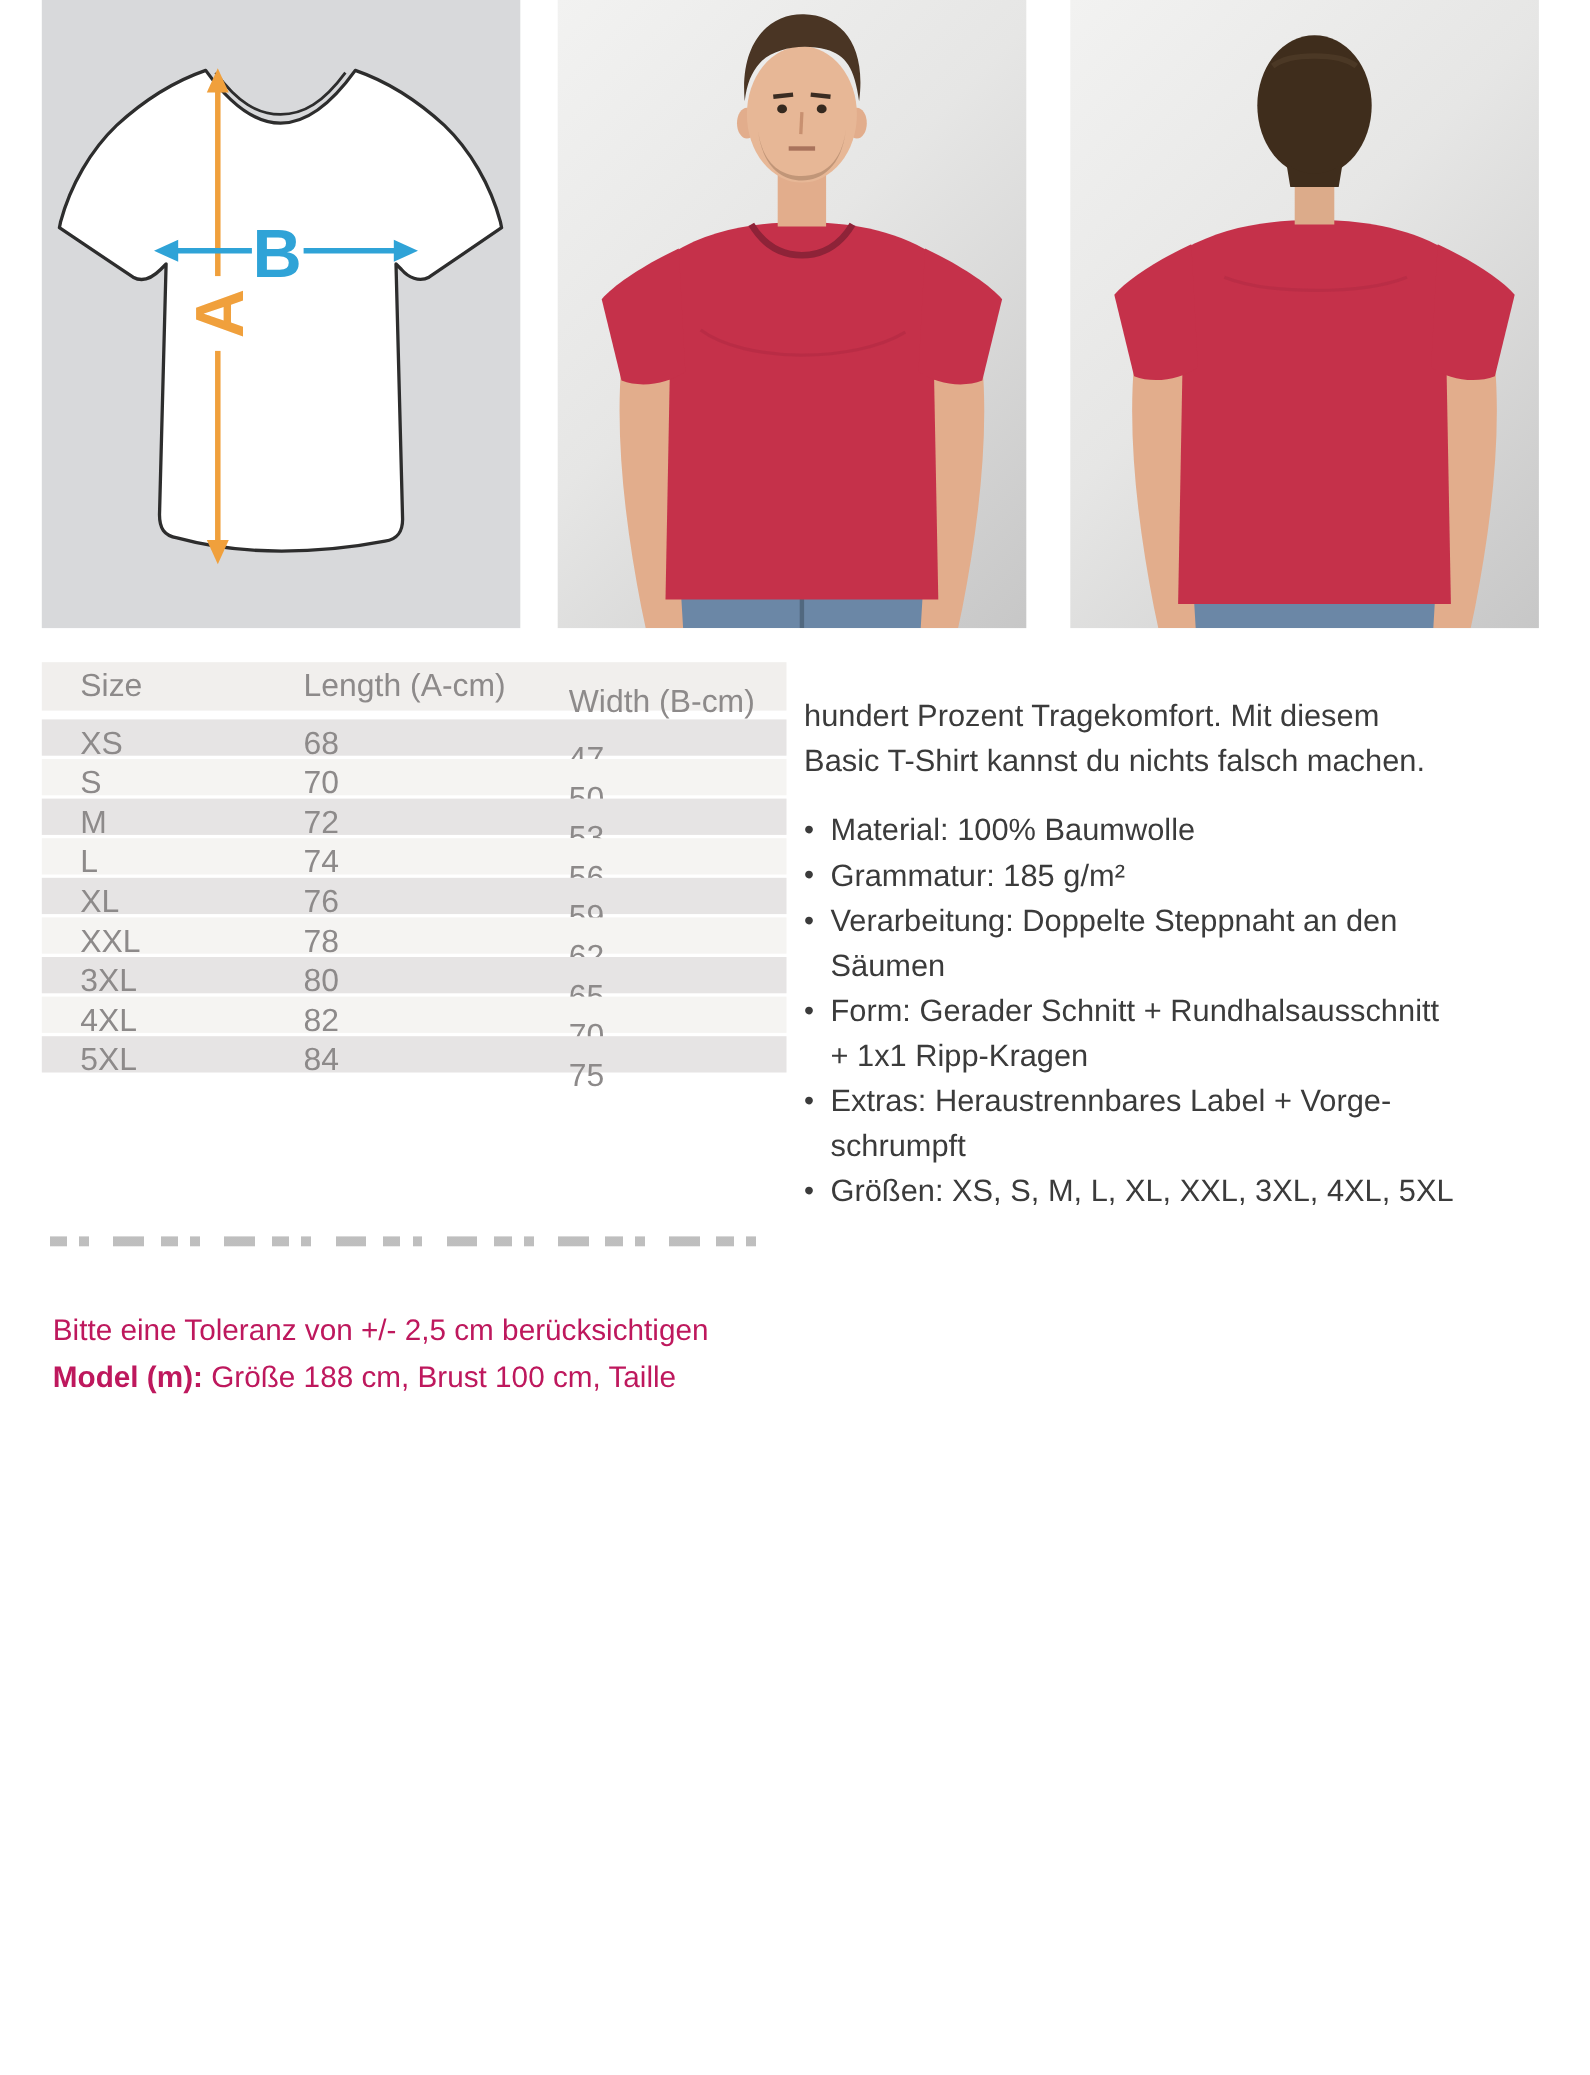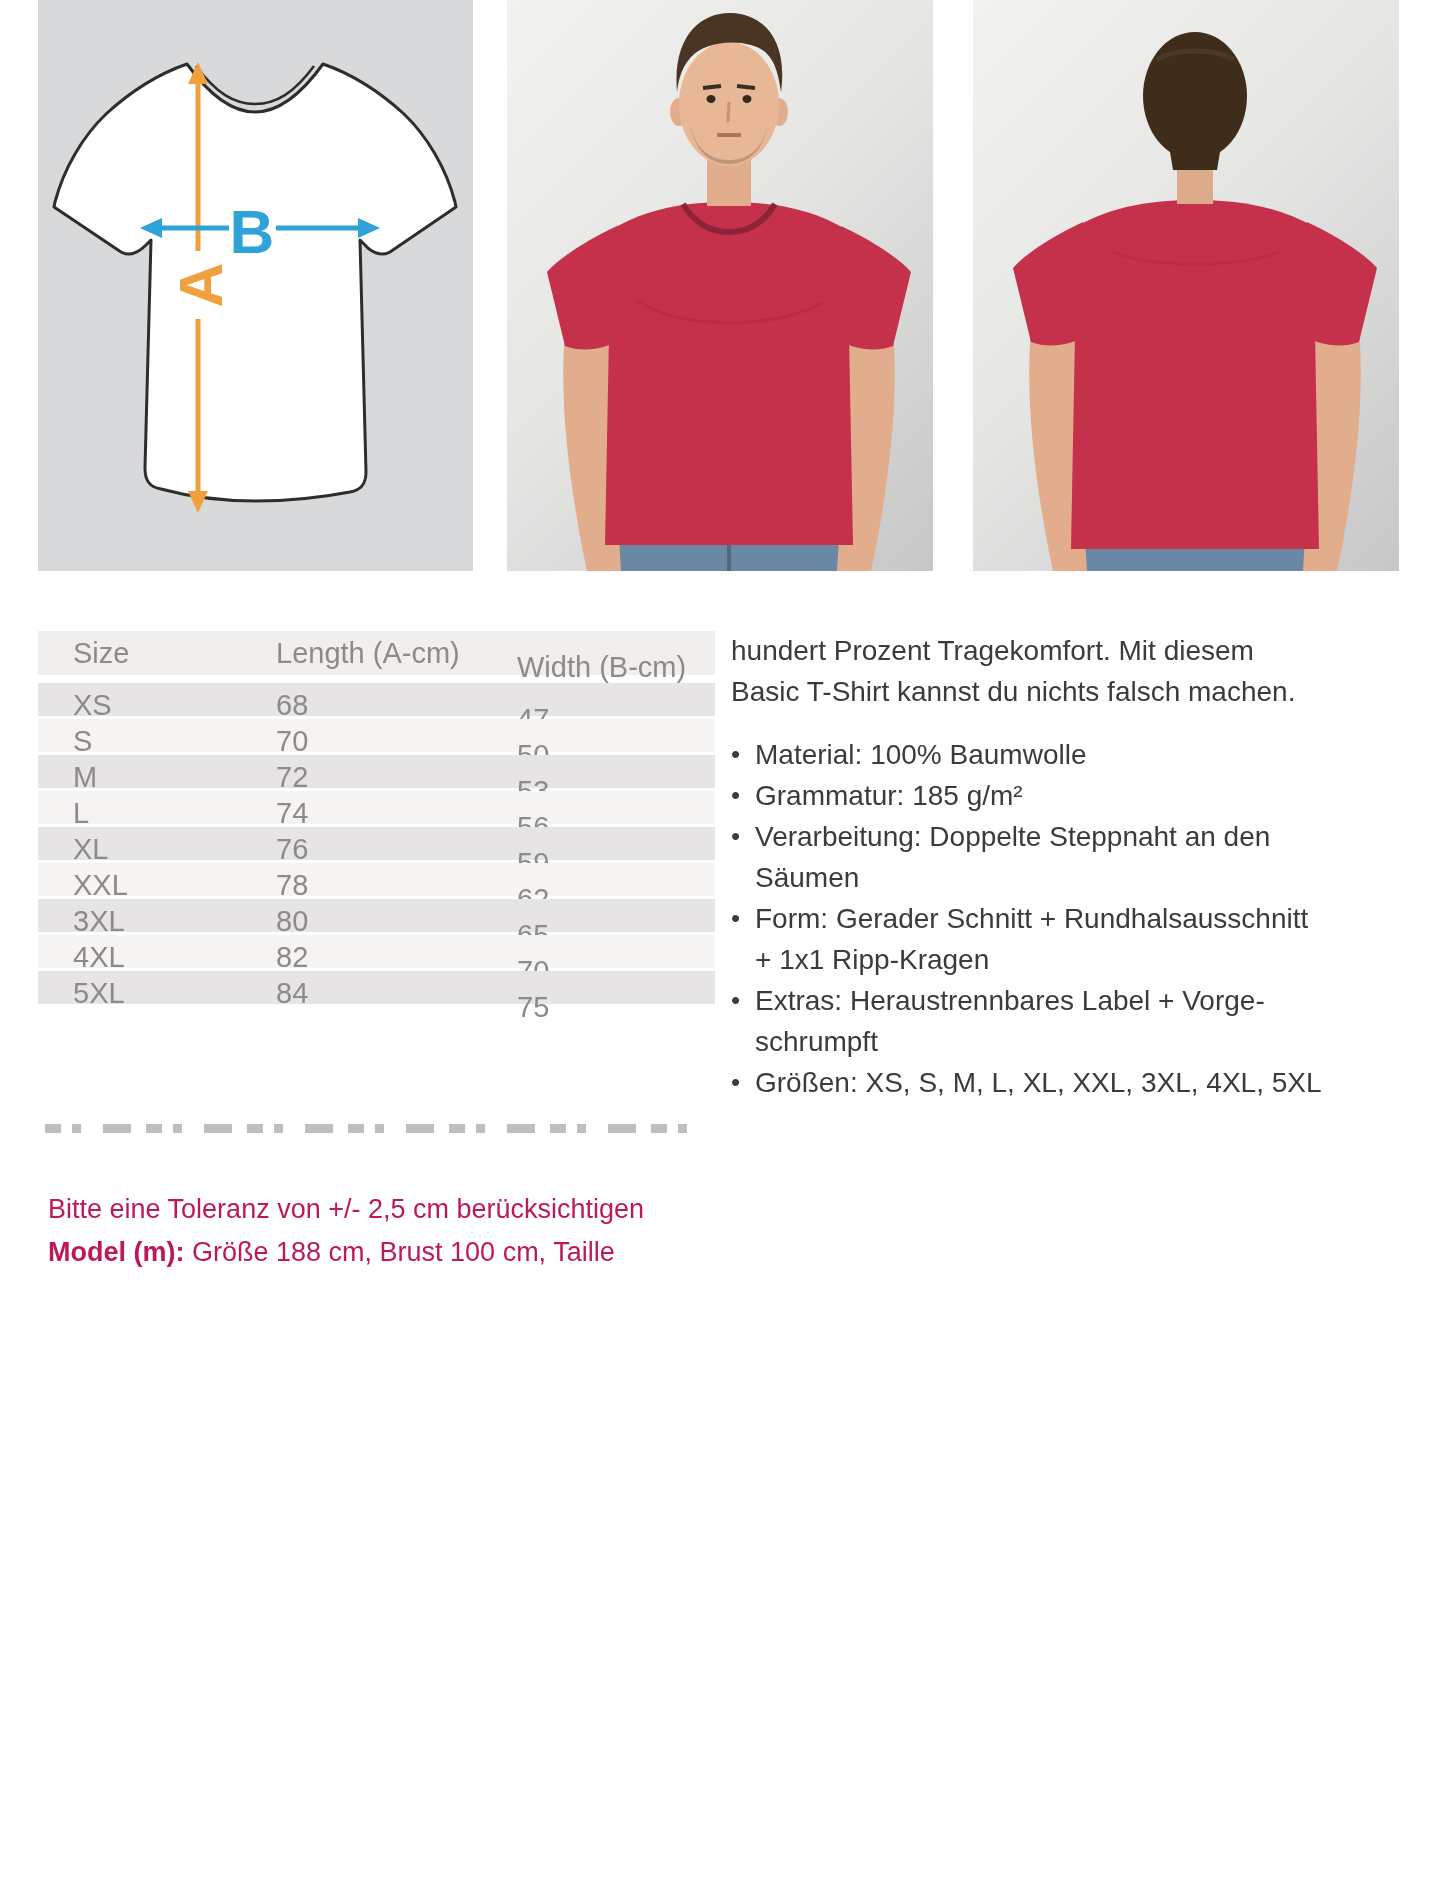--- a/index.html
+++ b/index.html
@@ -8,21 +8,21 @@
     font-family:"Liberation Sans", sans-serif;
     -webkit-font-smoothing:antialiased;
   }
   .tile{position:absolute;top:0;height:571px;overflow:hidden;}
   .tile-diagram{left:38px;width:435px;background:#d8d9db;}
   .tile-photo{background:linear-gradient(135deg,#f2f2f1 0%,#e6e6e5 45%,#c7c7c7 100%);}
   .tile-front{left:507px;width:426px;}
   .tile-back{left:973px;width:426px;}
 
   
-  .size-table{position:absolute;left:38px;top:631px;width:677px;font-size:29px;color:#8d8a8a;}
+  .size-table{position:absolute;left:38px;top:602px;width:677px;font-size:29px;color:#8d8a8a;}
   .t-row{position:relative;height:33px;margin-bottom:3px;}
   .t-row.header{height:44px;background:#f1efed;margin-bottom:8px;}
   .t-row.dark{background:#e6e4e4;}
   .t-row.light{background:#f5f4f2;}
   .t-cell{position:absolute;top:0;line-height:45px;white-space:nowrap;}
   .c1{left:35px;} .c2{left:194px;margin-left:44px;} .c3{left:479px;margin-top:14px;}
 
   
   .cutoff-artifact{
     position:absolute;left:45px;top:1124px;width:655px;height:9px;

